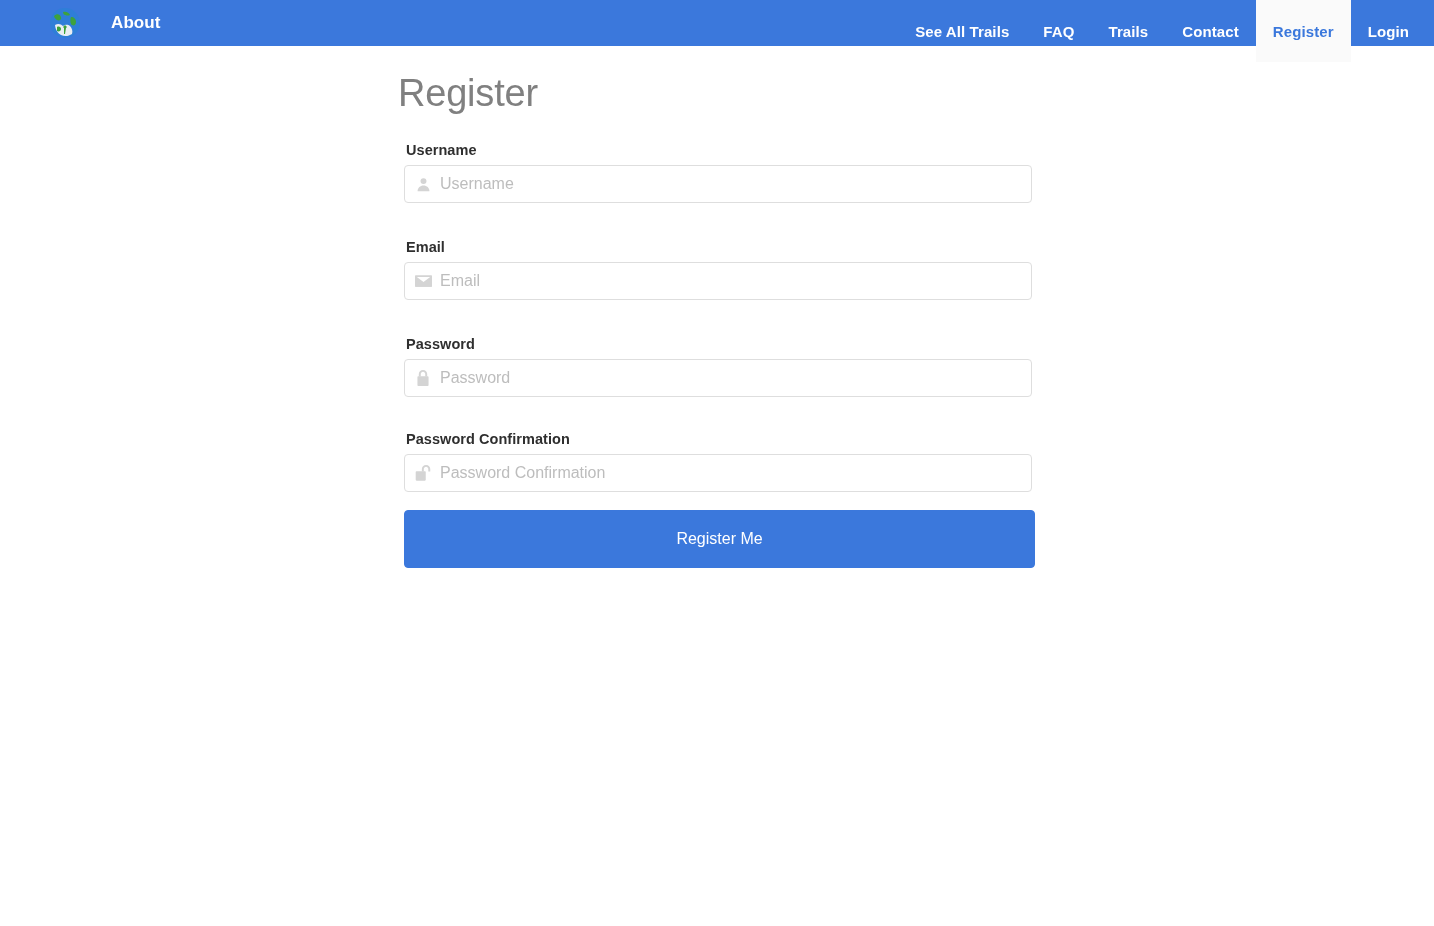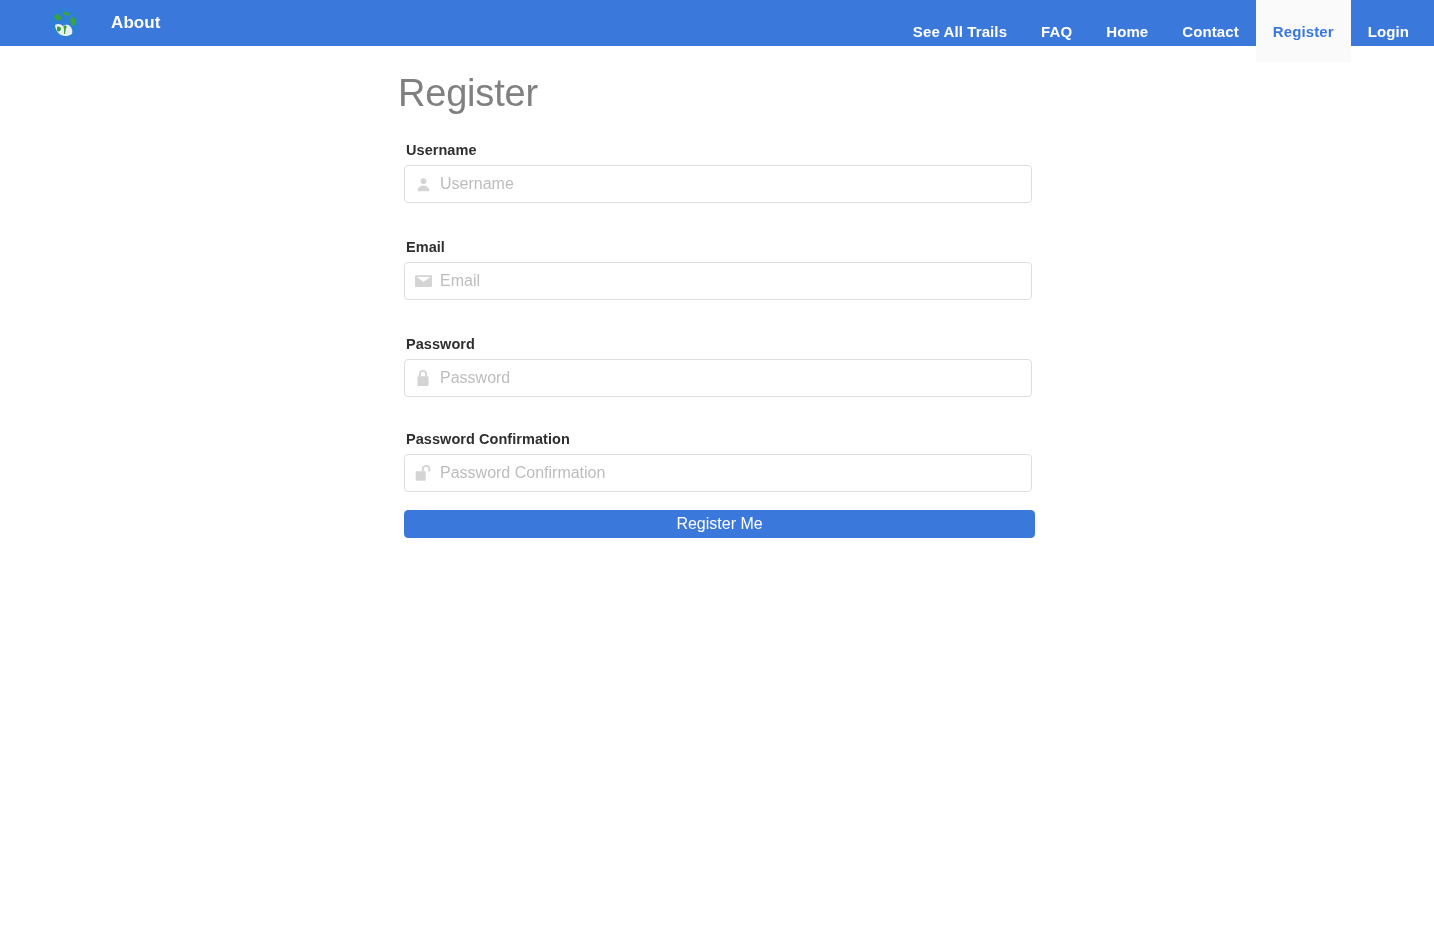--- a/index.html
+++ b/index.html
@@ -139,21 +139,21 @@
   }
   .text-input::placeholder { color: #bdbdbd; opacity: 1; }
 
   .gap { height: 20px; }
   .gap-sm { height: 18px; }
 
   .submit-row { margin-top: 18px; }
   .submit-btn {
     display: block;
     width: 631px;
-    height: 28px;
+    height: 58px;
     margin-left: 6px;
     background: #3b78dc;
     border: 1px solid #3b78dc;
     border-radius: 4px;
     color: #ffffff;
     font-family: "Liberation Sans", sans-serif;
     font-size: 16px;
     line-height: 1;
     cursor: pointer;
     padding: 0;
@@ -177,21 +177,21 @@
           <path d="M8 20 C10 19 12 20 12 22 C12 24 10 25 8 24 Z" fill="#3da23d"></path>
         </svg>
       </span>
     </a>
     <a class="nav-home" href="#">About</a>
   </div>
 
   <div class="nav-right">
     <a class="nav-item" href="#">See All Trails</a>
     <a class="nav-item" href="#">FAQ</a>
-    <a class="nav-item" href="#">Home</a>
+    <a class="nav-item" href="#">Trails</a>
     <a class="nav-item" href="#">Contact</a>
     <a class="nav-item active" href="#">Register</a>
     <a class="nav-item last" href="#">Login</a>
   </div>
 
 </div>
 
 <div class="page">
   <div class="container">
 

